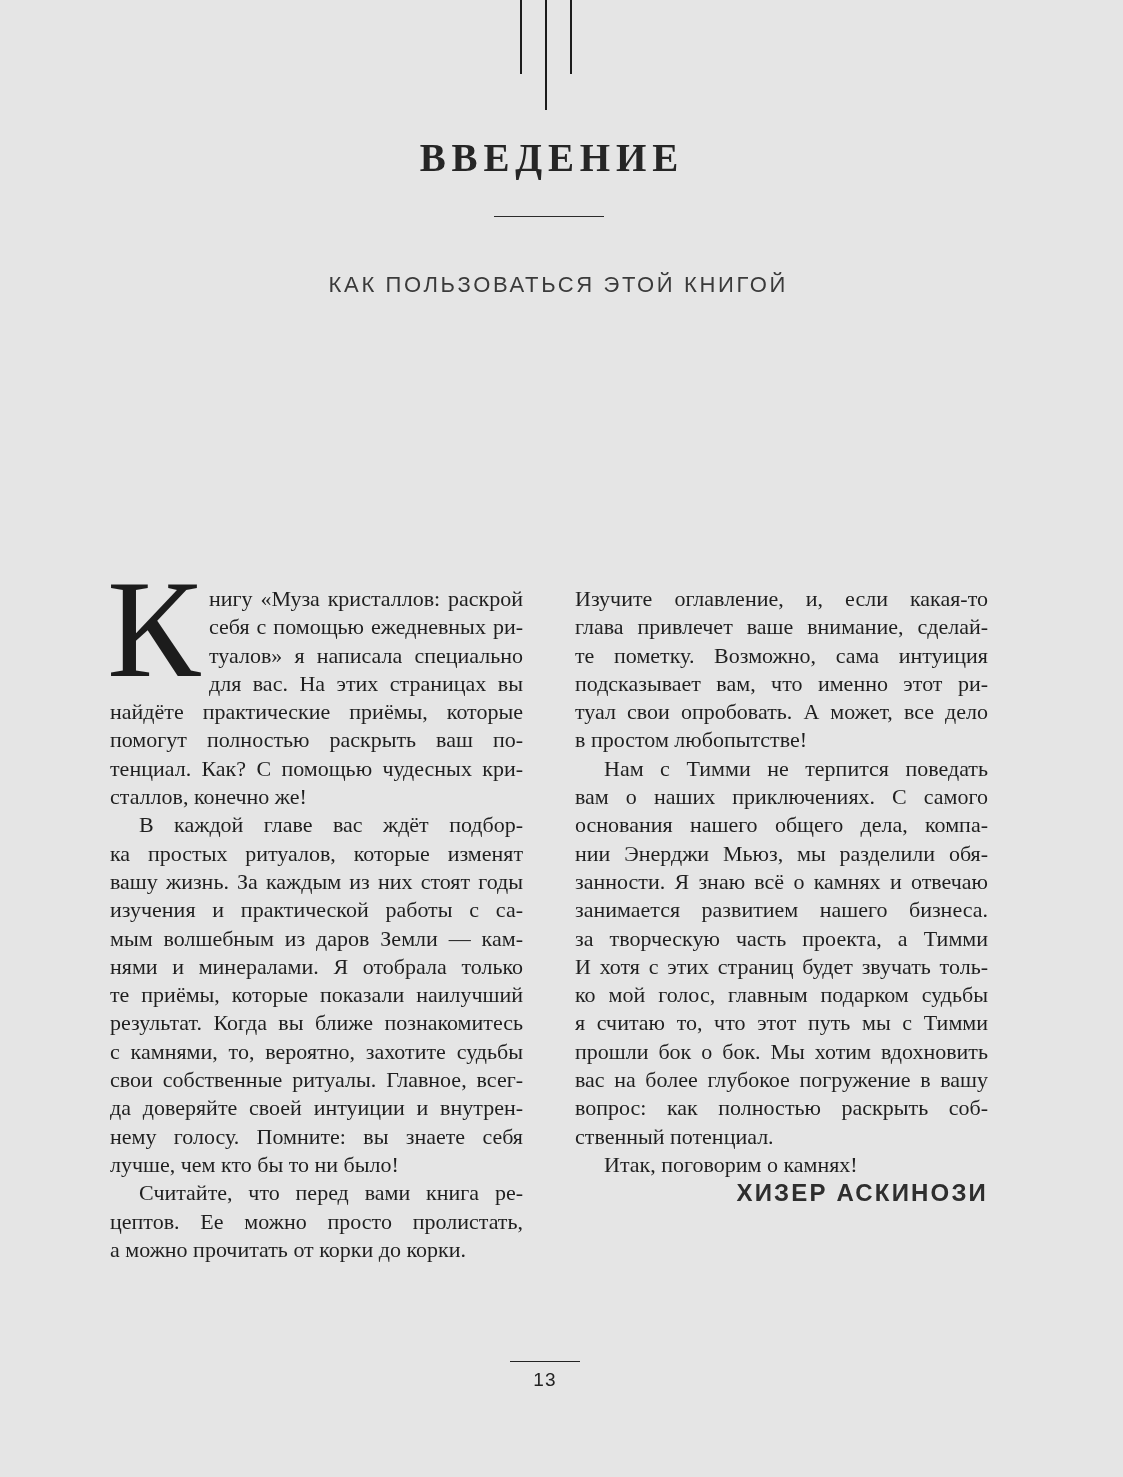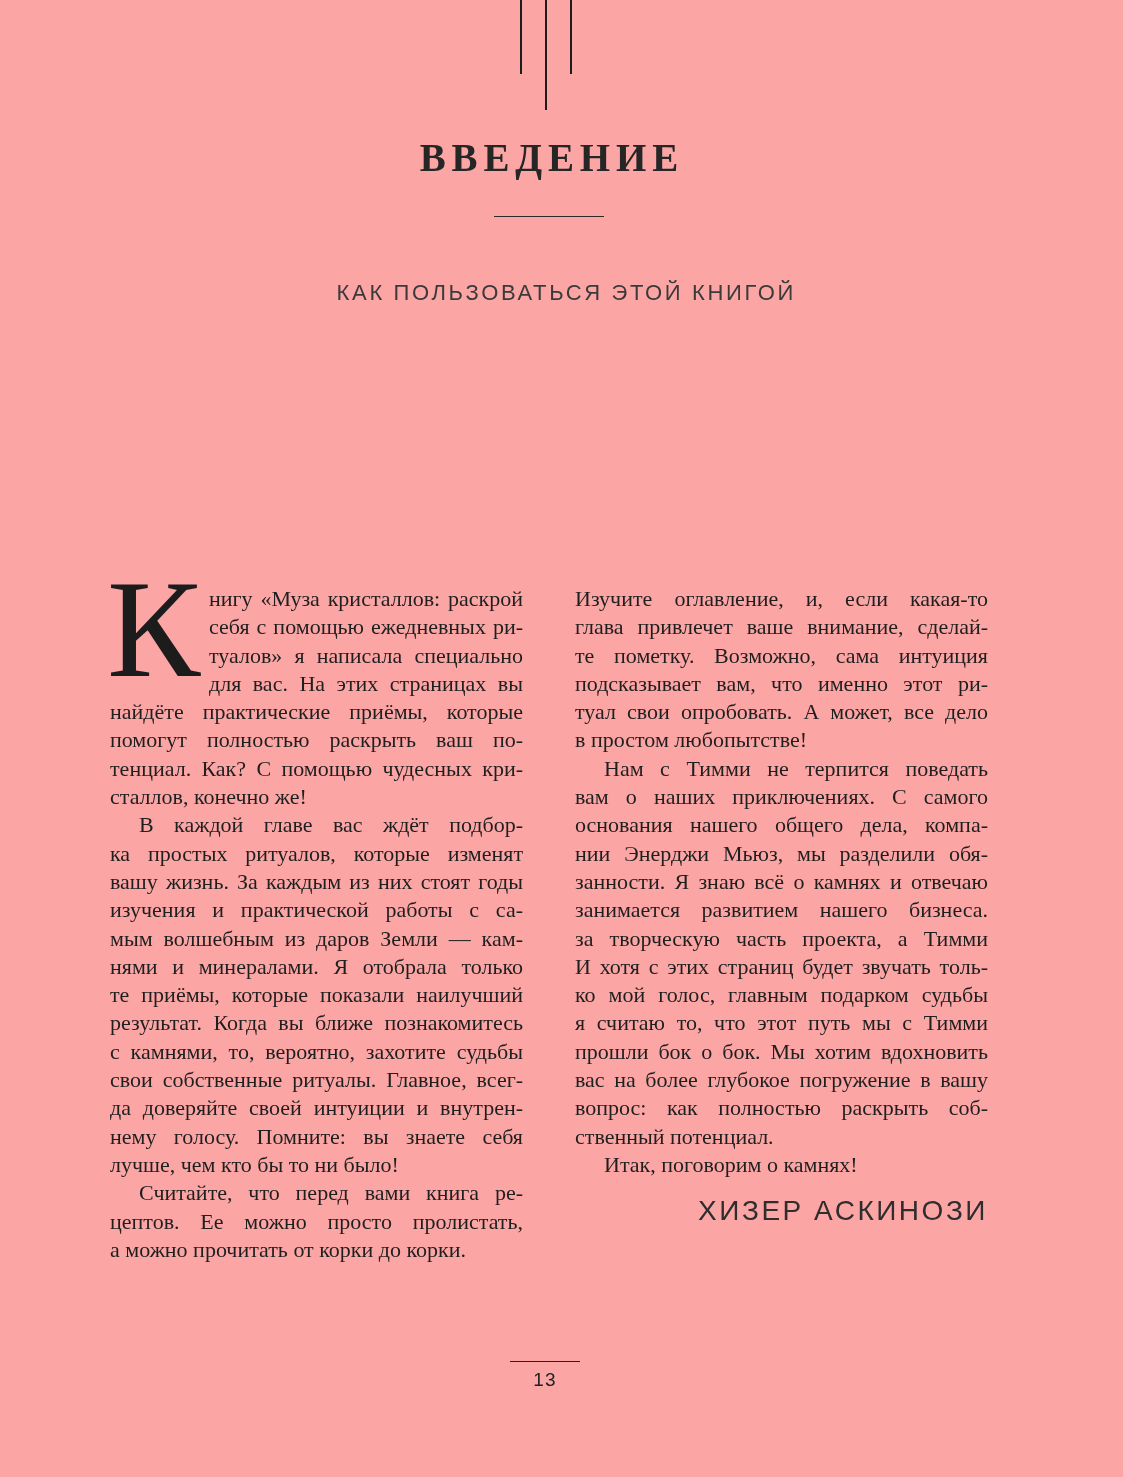--- a/index.html
+++ b/index.html
@@ -1,20 +1,20 @@
 <!DOCTYPE html>
 <html><head>
 <meta charset="utf-8">
 <style>
   html, body { margin: 0; padding: 0; background: #ffffff; }
   .page {
     position: relative;
     width: 1123px;
     height: 1477px;
-    background: #fca5a5;
+    background: #e5e5e5;
     overflow: hidden;
     font-family: "Liberation Serif", serif;
     color: #1f1f1f;
   }
 
   
   .ornament-line { position: absolute; top: 0; width: 1.5px; background: #1c1c1c; }
   .ornament-line.l1 { left: 520px; height: 74px; }
   .ornament-line.l2 { left: 545px; height: 110px; }
   .ornament-line.l3 { left: 570px; height: 74px; }
@@ -31,21 +31,21 @@
   }
 
   .title-divider {
     position: absolute; top: 216px; left: 50%;
     width: 110px; height: 0; margin-left: -55px;
     border-top: 1.5px solid #2b2b2b;
   }
 
   .chapter-subtitle {
     position: absolute; top: 264px; left: 0; width: 100%;
-    margin: 16px; text-align: center;
+    margin: 8px; text-align: center;
     font-family: "Liberation Sans", sans-serif;
     font-size: 22px; font-weight: 400; letter-spacing: 0.12em;
     color: #3a3a3a; line-height: 1.2;
     text-indent: 0.12em;
   }
 
   
   .columns {
     position: absolute; top: 585px; left: 110px; width: 878px;
     display: flex; gap: 52px;
@@ -59,25 +59,25 @@
   .line.line-dropcap { padding-left: 99px; }
 
   .drop-cap {
     position: absolute; top: -12px; left: -3px;
     font-family: "Liberation Serif", serif;
     font-size: 140px; line-height: 112px; font-weight: 400;
     color: #1c1c1c;
   }
 
   .signature {
-    margin-top: 16px;
     text-align: right;
     font-family: "Liberation Sans", sans-serif;
-    font-size: 28px; letter-spacing: 0.09em;
+    font-size: 24px; letter-spacing: 0.09em;
     color: #2e2e2e;
+    font-weight: bold;
   }
 
   
   .footer-rule {
     position: absolute; top: 1361px; left: 510px;
     width: 70px; height: 0; border-top: 1.5px solid #222222;
   }
   .page-number {
     position: absolute; top: 1369px; left: 110px; width: 870px;
     text-align: center;

